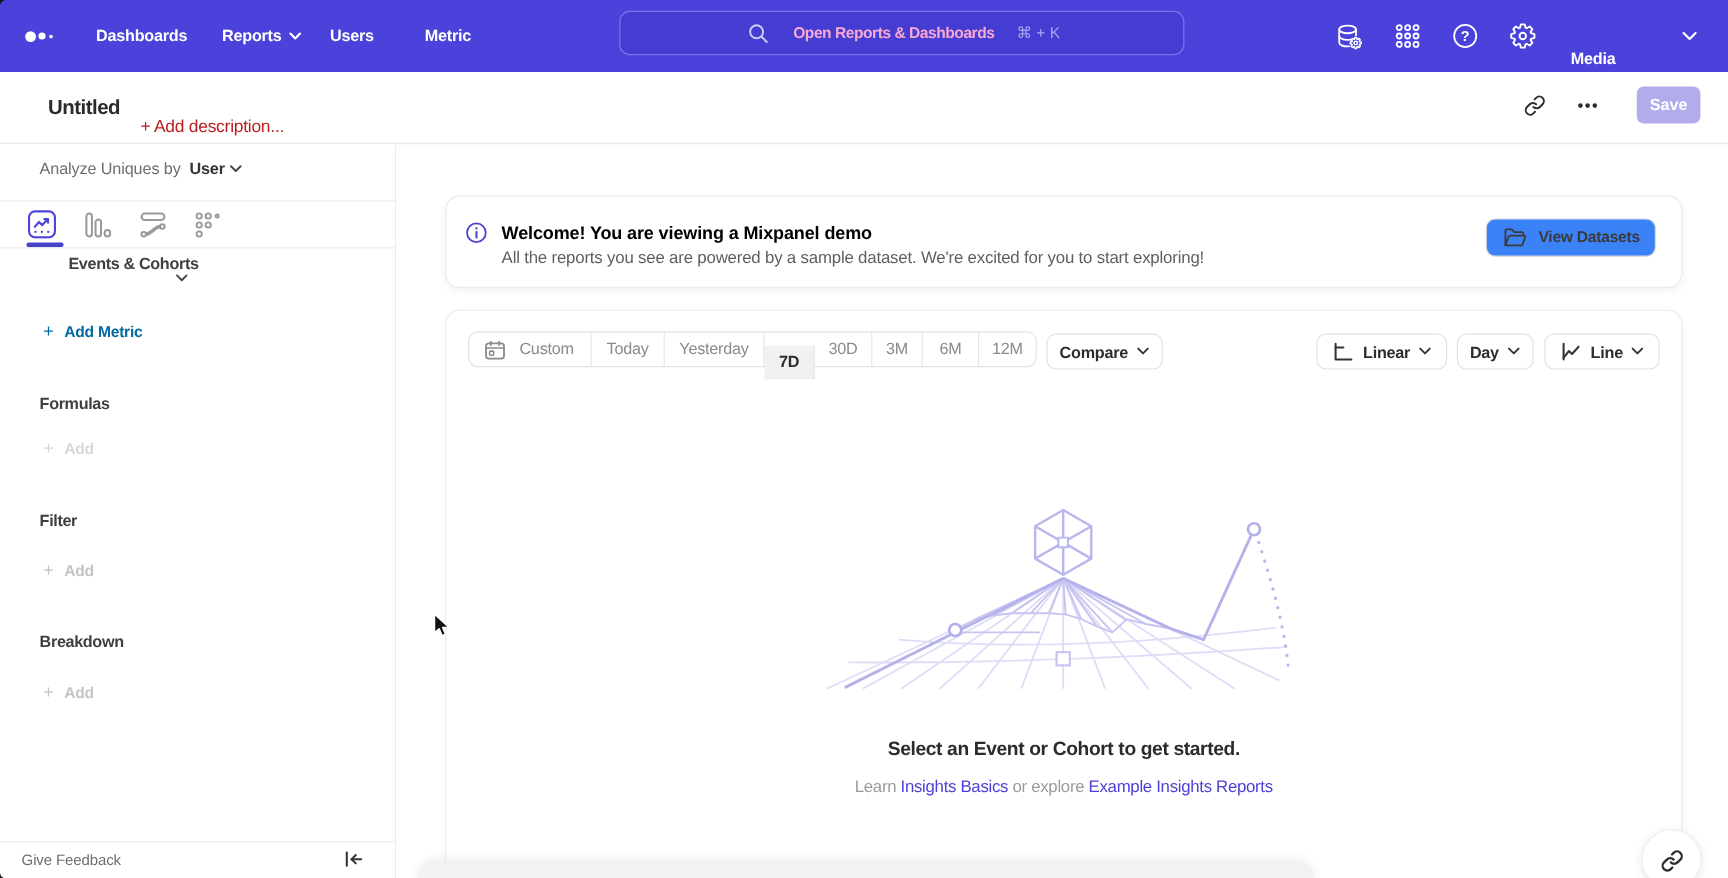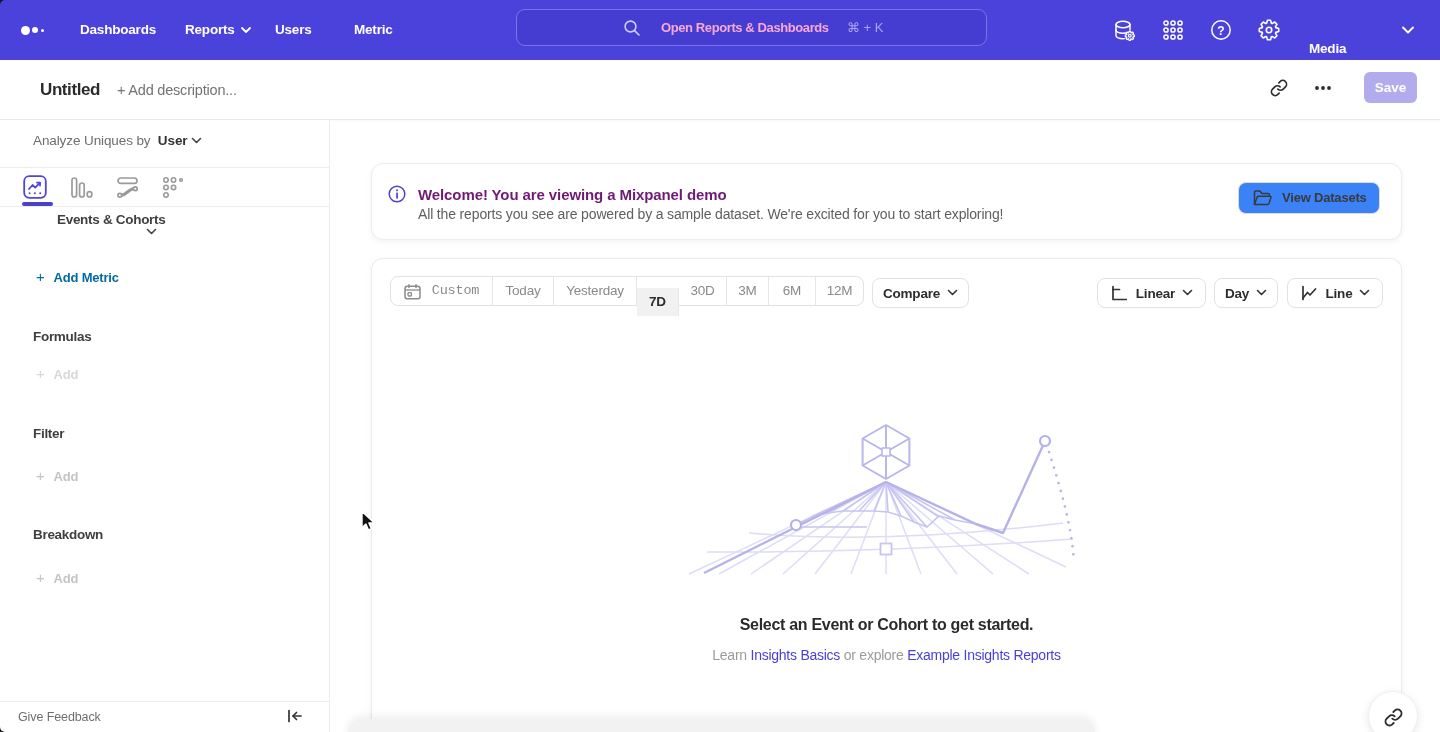--- a/index.html
+++ b/index.html
@@ -19,40 +19,40 @@
   .search .skey { position:absolute; left:330px; top:0; height:35px; line-height:35px; color:#aba5ef; font-size:13px; font-weight:400; }
 
   .media { position:absolute; left:1309px; top:10px; color:#fff; }
   .media .m1 { font-size:13.5px; font-weight:700; line-height:18px; letter-spacing:-0.2px;margin-top:30px; }
   .media .m2 { font-size:17px; font-weight:400; color:#ccc8f4; line-height:15px; margin-top:3px;margin-left:22px; }
 
   
   .hdr { position:absolute; left:0; top:60px; width:1440px; height:60px; background:#fff;
          border-bottom:1px solid #ebebeb; box-shadow:0 1px 2px rgba(0,0,0,.03); }
   .untitled { position:absolute; left:40px; top:0; height:60px; line-height:60px; font-size:17px; font-weight:700; color:#2b2b2b; letter-spacing:-0.4px; }
-  .adddesc { position:absolute; left:117px; top:0; height:60px; line-height:60px; font-size:14.5px; color:#737373; letter-spacing:-0.2px; }
+  .adddesc { position:absolute; left:117px; top:16px; height:60px; line-height:60px; font-size:14.5px; color:#b91c1c; letter-spacing:-0.2px; }
   .savebtn { position:absolute; left:1364px; top:72px; width:53px; height:31px; border-radius:6px; background:#b2abec;
              color:#fff; font-size:13.5px; font-weight:700; text-align:center; line-height:31px; }
 
   
   .side { position:absolute; left:0; top:120px; width:330px; height:612px; background:#fff; border-right:1px solid #ececec; border-bottom-left-radius:5px; }
   .srow1 { position:absolute; left:33px; top:13px; font-size:13.5px; color:#6e6e6e; letter-spacing:-0.1px; }
   .srow1 b { color:#333; font-weight:700; }
   .sdiv { position:absolute; left:0; width:330px; height:1px; background:#ececec; }
   .slabel { position:absolute; left:33px; font-size:13.5px; font-weight:700; color:#3f3f3f; letter-spacing:-0.3px; }
   .sadd  { position:absolute; left:36px; font-size:13px; font-weight:700; letter-spacing:-0.2px; }
   .sadd .plus { font-weight:400; margin-right:9px; font-size:15px; }
   .underline { position:absolute; left:22px; top:200px; width:31px; height:4px; border-radius:2px; background:#4a41ca; }
   .feedback { position:absolute; left:18px; font-size:12.5px; color:#6e6e6e; letter-spacing:-0.1px; }
 
   
   .card { position:absolute; background:#fff; border:1px solid #ececec; border-radius:12px;
           box-shadow:0 2px 6px rgba(0,0,0,.05); }
   .banner { left:371px; top:163px; width:1031px; height:77px; }
-  .btitle { position:absolute; left:46px; top:22px; font-size:15px; font-weight:700; color:#701a75; letter-spacing:-0.1px; line-height:18px; }
+  .btitle { position:absolute; left:46px; top:22px; font-size:15px; font-weight:700; color:#000000; letter-spacing:-0.1px; line-height:18px; }
   .bsub  { position:absolute; left:46px; top:43px; font-size:14px; color:#5f5f5f; letter-spacing:-0.15px; line-height:14px; }
   .vdbtn { position:absolute; left:866px; top:18px; width:142px; height:32px; border:1px solid #dcdcdc; border-radius:8px;
            background:#3b82f6; }
   .vdbtn span { position:absolute; left:43px; top:0; height:30px; line-height:30px; font-size:13px; font-weight:700; color:#3a3a3a; letter-spacing:-0.2px; }
 
   .bigcard { left:371px; top:258px; width:1031px; height:479px; border-bottom:none; border-radius:12px 12px 0 0; box-shadow:0 2px 6px rgba(0,0,0,.05); }
 
   .seg { position:absolute; left:18px; top:17px; height:30px; border:1px solid #e2e2e2; border-radius:8px; display:flex; }
   .seg .cell { height:28px; line-height:28px; font-size:13.5px; color:#8a8a8a; text-align:center; border-right:1px solid #e6e6e6; letter-spacing:-0.2px; }
   .seg .cell:last-child { border-right:none; }
@@ -228,21 +228,21 @@
       <svg class="abs" style="left:14px; top:7px;" width="20" height="17" viewBox="0 0 20 17" fill="none" stroke="#3a3a3a" stroke-width="1.5" stroke-linejoin="round">
         <path d="M1.5 14.5v-12a1.4 1.4 0 0 1 1.4-1.4h4l2 2.4h6.2a1.4 1.4 0 0 1 1.4 1.4v1.6"></path>
         <path d="M1.5 14.5l2.6-7.3a1.4 1.4 0 0 1 1.3-.9h11.6a1 1 0 0 1 .95 1.3l-2 6a1.4 1.4 0 0 1-1.3.9H1.5z"></path>
       </svg>
       <span>View Datasets</span>
     </div>
   </div>
 
   <div class="card bigcard">
     <div class="seg">
-      <div class="cell" style="width:102px; position:relative;font-family:Liberation Mono, monospace;">
+      <div class="cell" style="width:102px; position:relative;">
         <svg class="abs" style="left:13px; top:6.5px;" width="17" height="16" viewBox="0 0 17 16" fill="none" stroke="#8a8a8a" stroke-width="1.5">
           <rect x="1" y="2.2" width="15" height="12.6" rx="2.4"></rect>
           <path d="M1 6h15" stroke-width="1.3"></path>
           <path d="M5 .8v2.8M12 .8v2.8" stroke-linecap="round" stroke-width="1.5"></path>
           <rect x="4" y="8.6" width="3.4" height="3.4" rx="0.8" stroke-width="1.3"></rect>
         </svg>
         <span style="margin-left:28px;">Custom</span>
       </div>
       <div class="cell" style="width:61px;">Today</div>
       <div class="cell" style="width:83px;">Yesterday</div>

